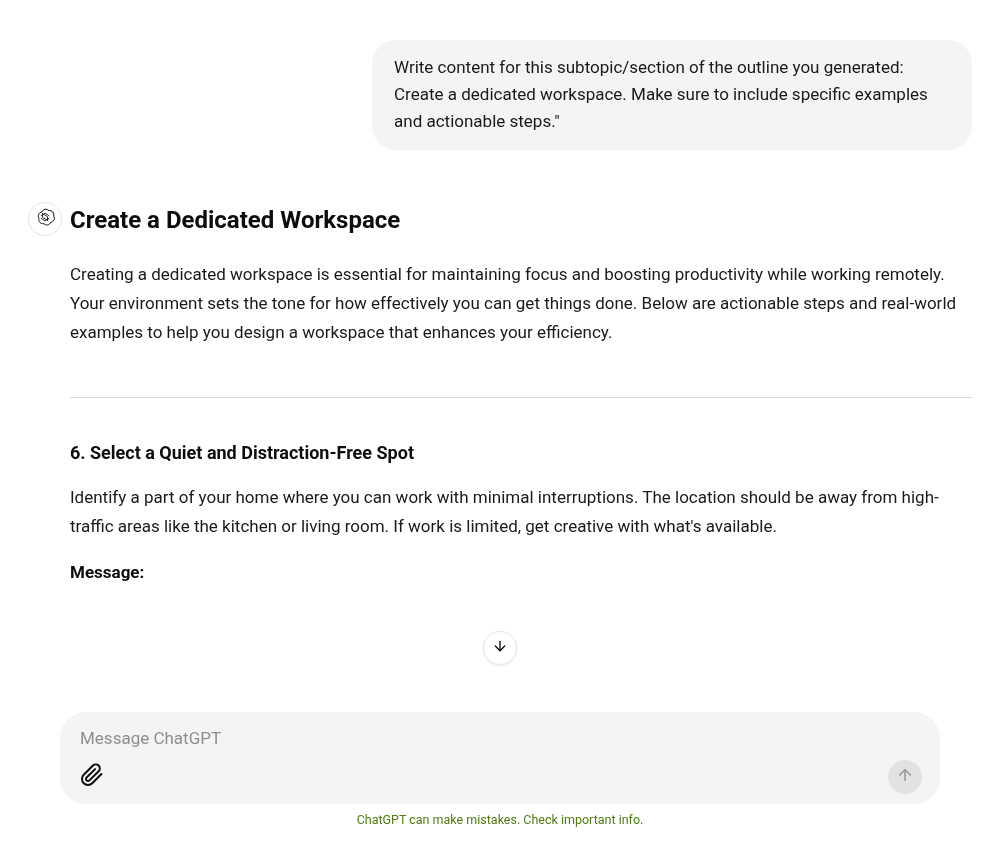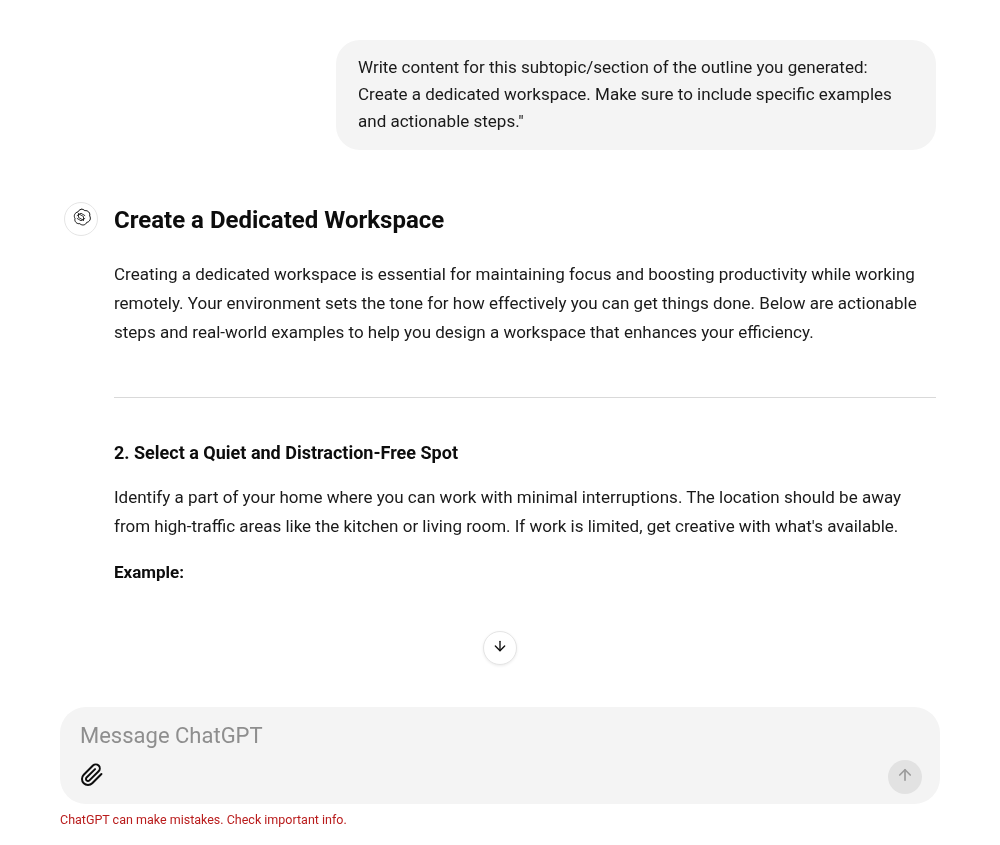--- a/index.html
+++ b/index.html
@@ -18,41 +18,41 @@
     }
     .chat-container {
       width: 100%;
       height: 100%;
       display: flex;
       flex-direction: column;
     }
     .messages-area {
       flex: 1;
       overflow-y: auto;
-      padding: 0 64px;
+      padding: 0 28px;
       padding-top: 40px;
     }
     .user-message-row {
       display: flex;
       justify-content: flex-end;
       margin-bottom: 50px;
     }
     .user-message {
       background: #f4f4f4;
       border-radius: 24px;
       padding: 14px 22px;
       max-width: 600px;
       font-size: 17px;
       line-height: 1.6;
       color: #1a1a1a;
     }
     .assistant-row {
       display: flex;
       align-items: flex-start;
-      gap: 16px;
+      gap: 8px;
       margin-bottom: 30px;
     }
     .assistant-avatar {
       width: 34px;
       height: 34px;
       border-radius: 50%;
       border: 1px solid #e5e5e5;
       display: flex;
       align-items: center;
       justify-content: center;
@@ -121,21 +121,21 @@
     .composer {
       background: #f4f4f4;
       border-radius: 26px;
       padding: 14px 18px 10px 18px;
       position: relative;
     }
     .composer-input {
       width: 100%;
       border: none;
       background: transparent;
-      font-size: 22px;
+      font-size: 17px;
       color: #404040;
       outline: none;
       font-family: inherit;
       resize: none;
       padding: 2px 0 12px 2px;
     }
     .composer-input::placeholder {
       color: #8e8e8e;
     }
     .composer-toolbar {
@@ -162,23 +162,23 @@
       display: flex;
       align-items: center;
       justify-content: center;
       cursor: pointer;
     }
     .send-btn svg {
       width: 18px;
       height: 18px;
     }
     .footer-note {
-      text-align: left;
+      text-align: center;
       font-size: 12.5px;
-      color: #b91c1c;
+      color: #4d7c0f;
       padding: 8px 0 10px 0;
     }
     .fade-overlay {
       position: absolute;
       left: 0;
       right: 0;
       bottom: 145px;
       height: 40px;
       background: linear-gradient(to bottom, rgba(255,255,255,0), #ffffff);
       pointer-events: none;
@@ -203,24 +203,24 @@
           <svg viewBox="0 0 24 24" fill="none" stroke="#0d0d0d" stroke-width="1.2">
             <path d="M12 2.5c1.8 0 3.4.7 4.6 1.9 1.7-.3 3.5.3 4.7 1.6 1.2 1.3 1.6 3.1 1.1 4.7.9 1.4 1.1 3.2.4 4.8-.7 1.6-2.2 2.7-3.9 2.9-.6 1.6-2 2.8-3.7 3.1-1.7.3-3.4-.3-4.6-1.5-1.7.3-3.5-.3-4.7-1.6-1.2-1.3-1.6-3.1-1.1-4.7-.9-1.4-1.1-3.2-.4-4.8.7-1.6 2.2-2.7 3.9-2.9.6-1.6 2-2.8 3.7-3.1z" fill="none"></path>
             <path d="M9 8l6 3.5v5M15 16l-6-3.5V7.5M7 10.5l5-3 5 3M7 13.5l5 3 5-3" stroke-width="1"></path>
           </svg>
         </span>
       </div>
       <div class="assistant-content">
         <h2>Create a Dedicated Workspace</h2>
         <p>Creating a dedicated workspace is essential for maintaining focus and boosting productivity while working remotely. Your environment sets the tone for how effectively you can get things done. Below are actionable steps and real-world examples to help you design a workspace that enhances your efficiency.</p>
         <hr>
-        <h3>2. Select a Quiet and Distraction-Free Spot</h3>
+        <h3>6. Select a Quiet and Distraction-Free Spot</h3>
         <p>Identify a part of your home where you can work with minimal interruptions. The location should be away from high-traffic areas like the kitchen or living room. If work is limited, get creative with what's available.</p>
         <p>
-          <span class="example-label">Example:</span><br>
+          <span class="example-label">Message:</span><br>
         </p>
       </div>
     </div>
 
   </div>
 
   <div class="fade-overlay"></div>
 
   <div class="scroll-down-btn">
     <span>

